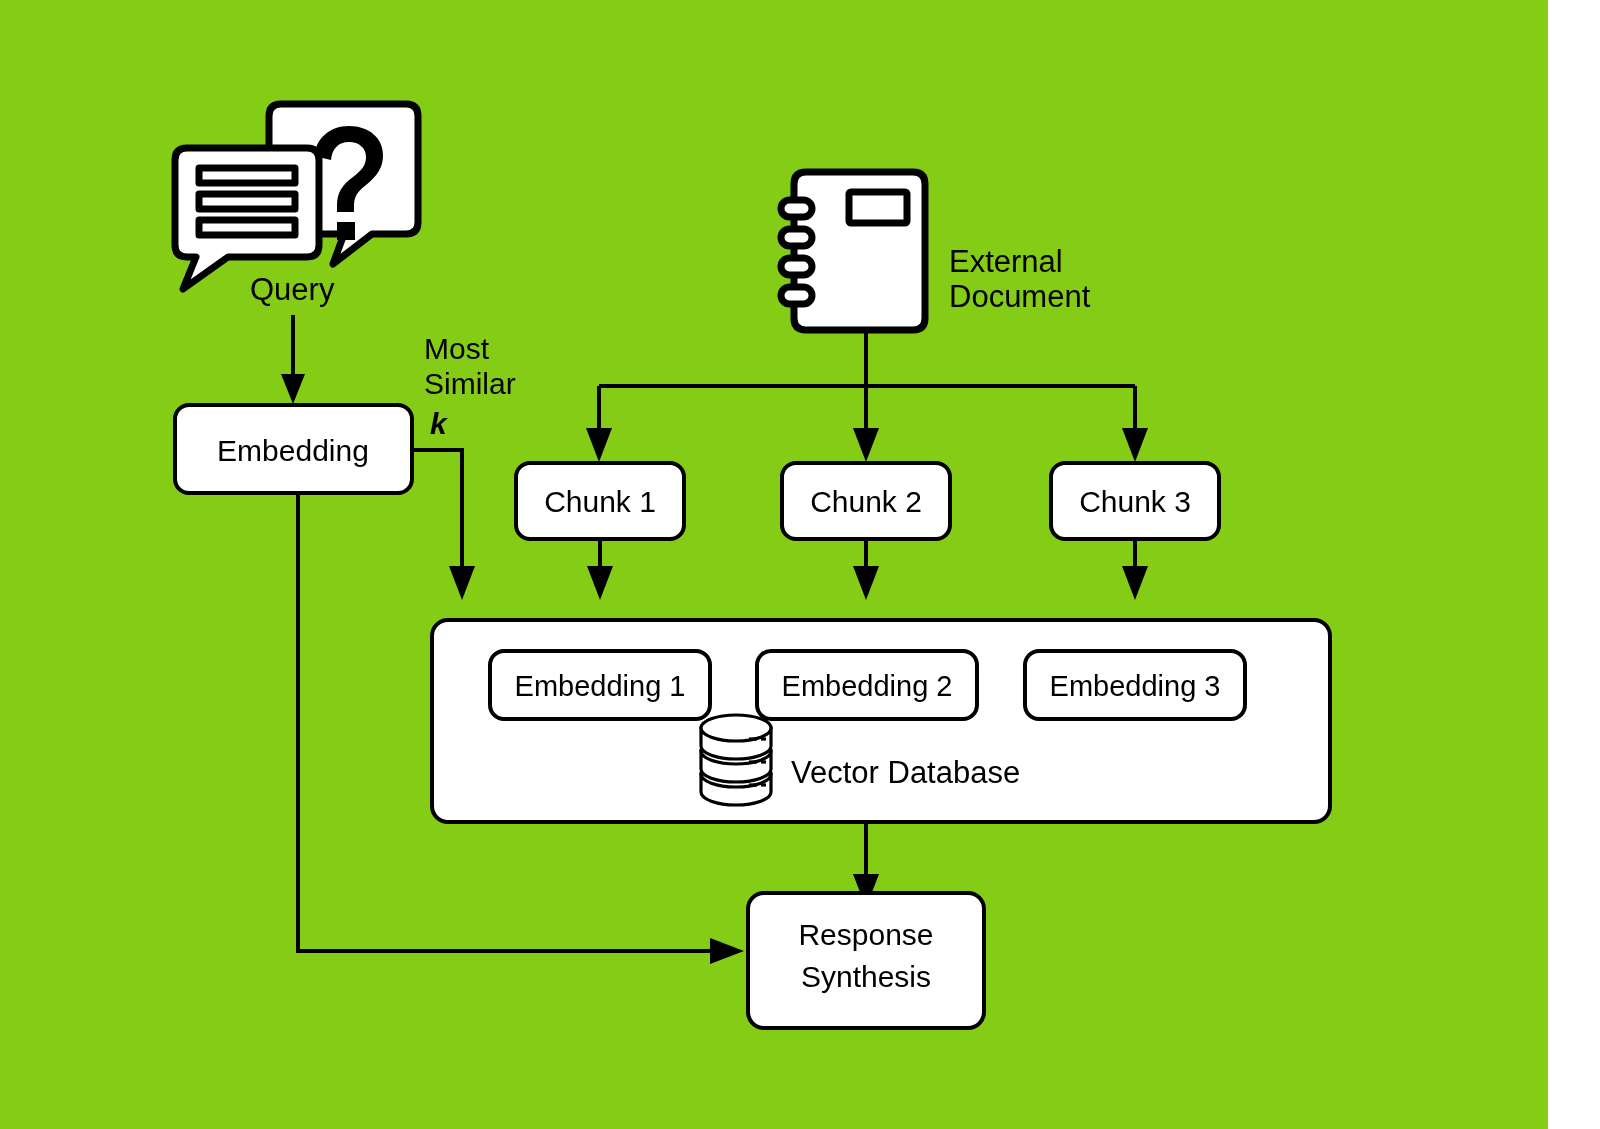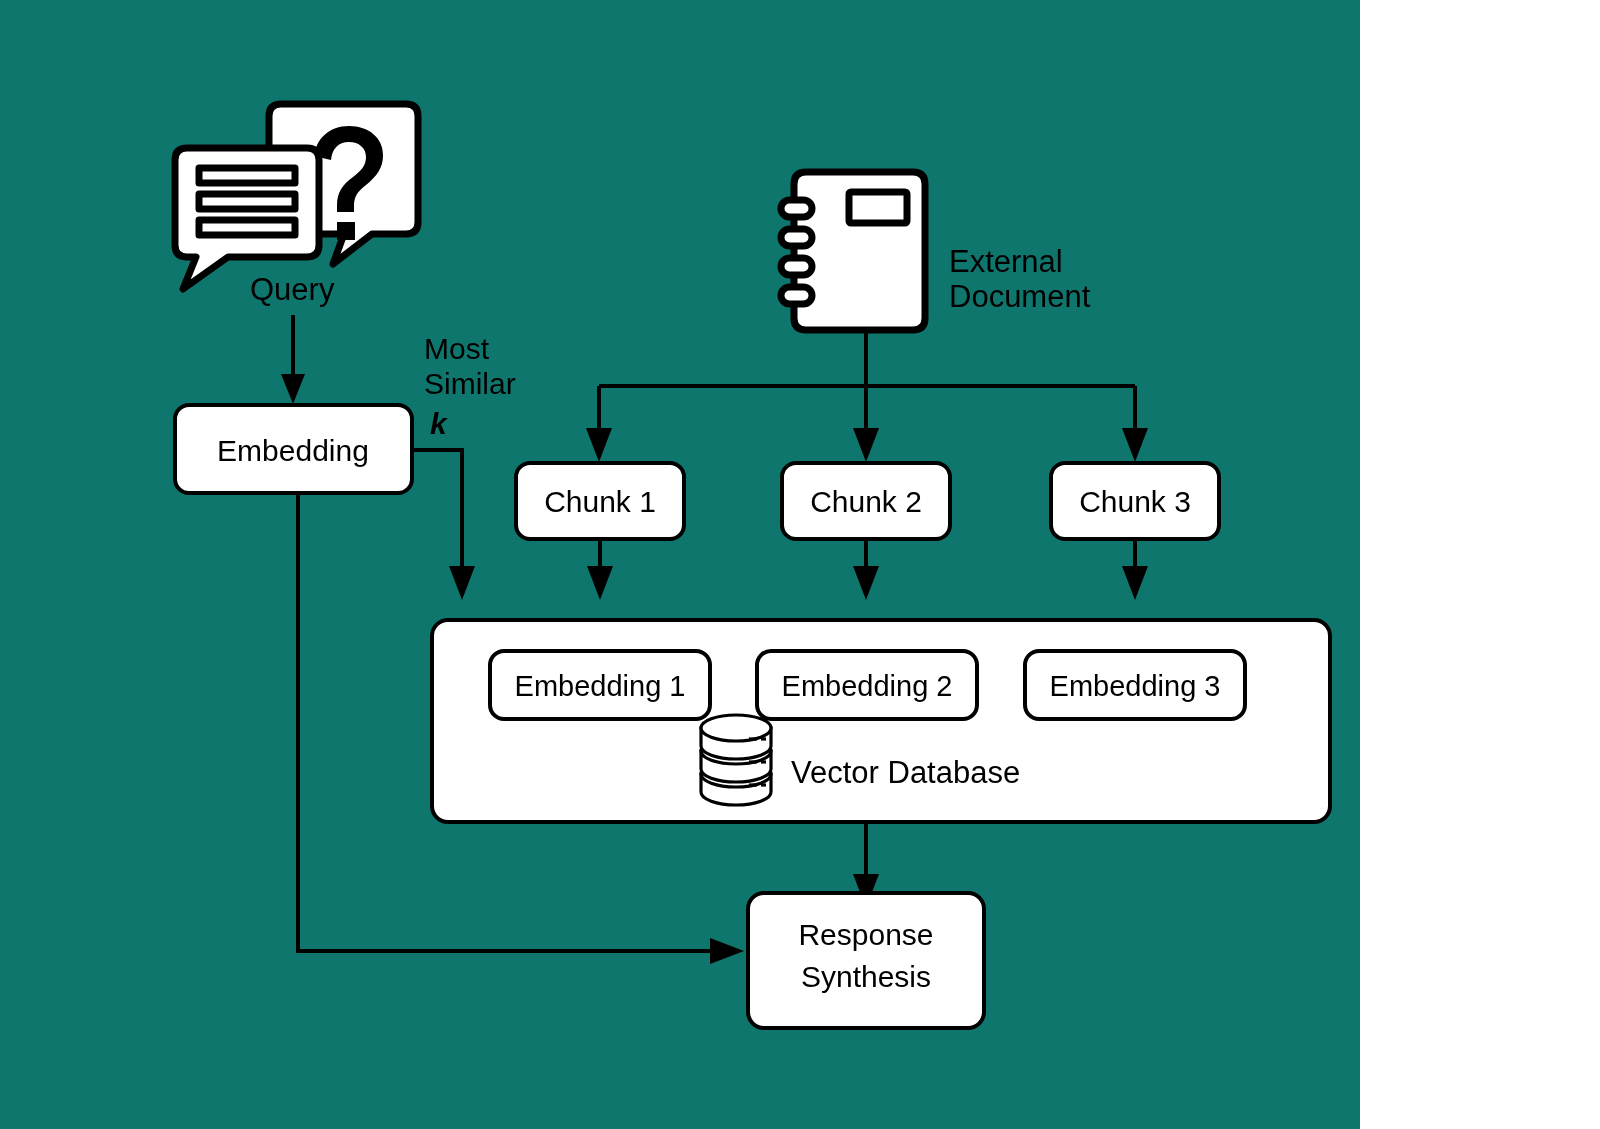--- a/index.html
+++ b/index.html
@@ -6,24 +6,25 @@
   html, body {
     margin: 0;
     padding: 0;
     background: #ffffff;
   }
   body {
     font-family: "Liberation Sans", sans-serif;
   }
   #stage {
     position: relative;
-    width: 1360px;
+    width: 1500px;
     height: 1129px;
-    background: #0f766e;
+    background: #84cc16;
     overflow: hidden;
+    padding-left: 48px;
   }
   #diagram {
     position: absolute;
     top: 0;
     left: 0;
     width: 1600px;
     height: 1129px;
   }
   .node-label {
     font-family: "Liberation Sans", sans-serif;

